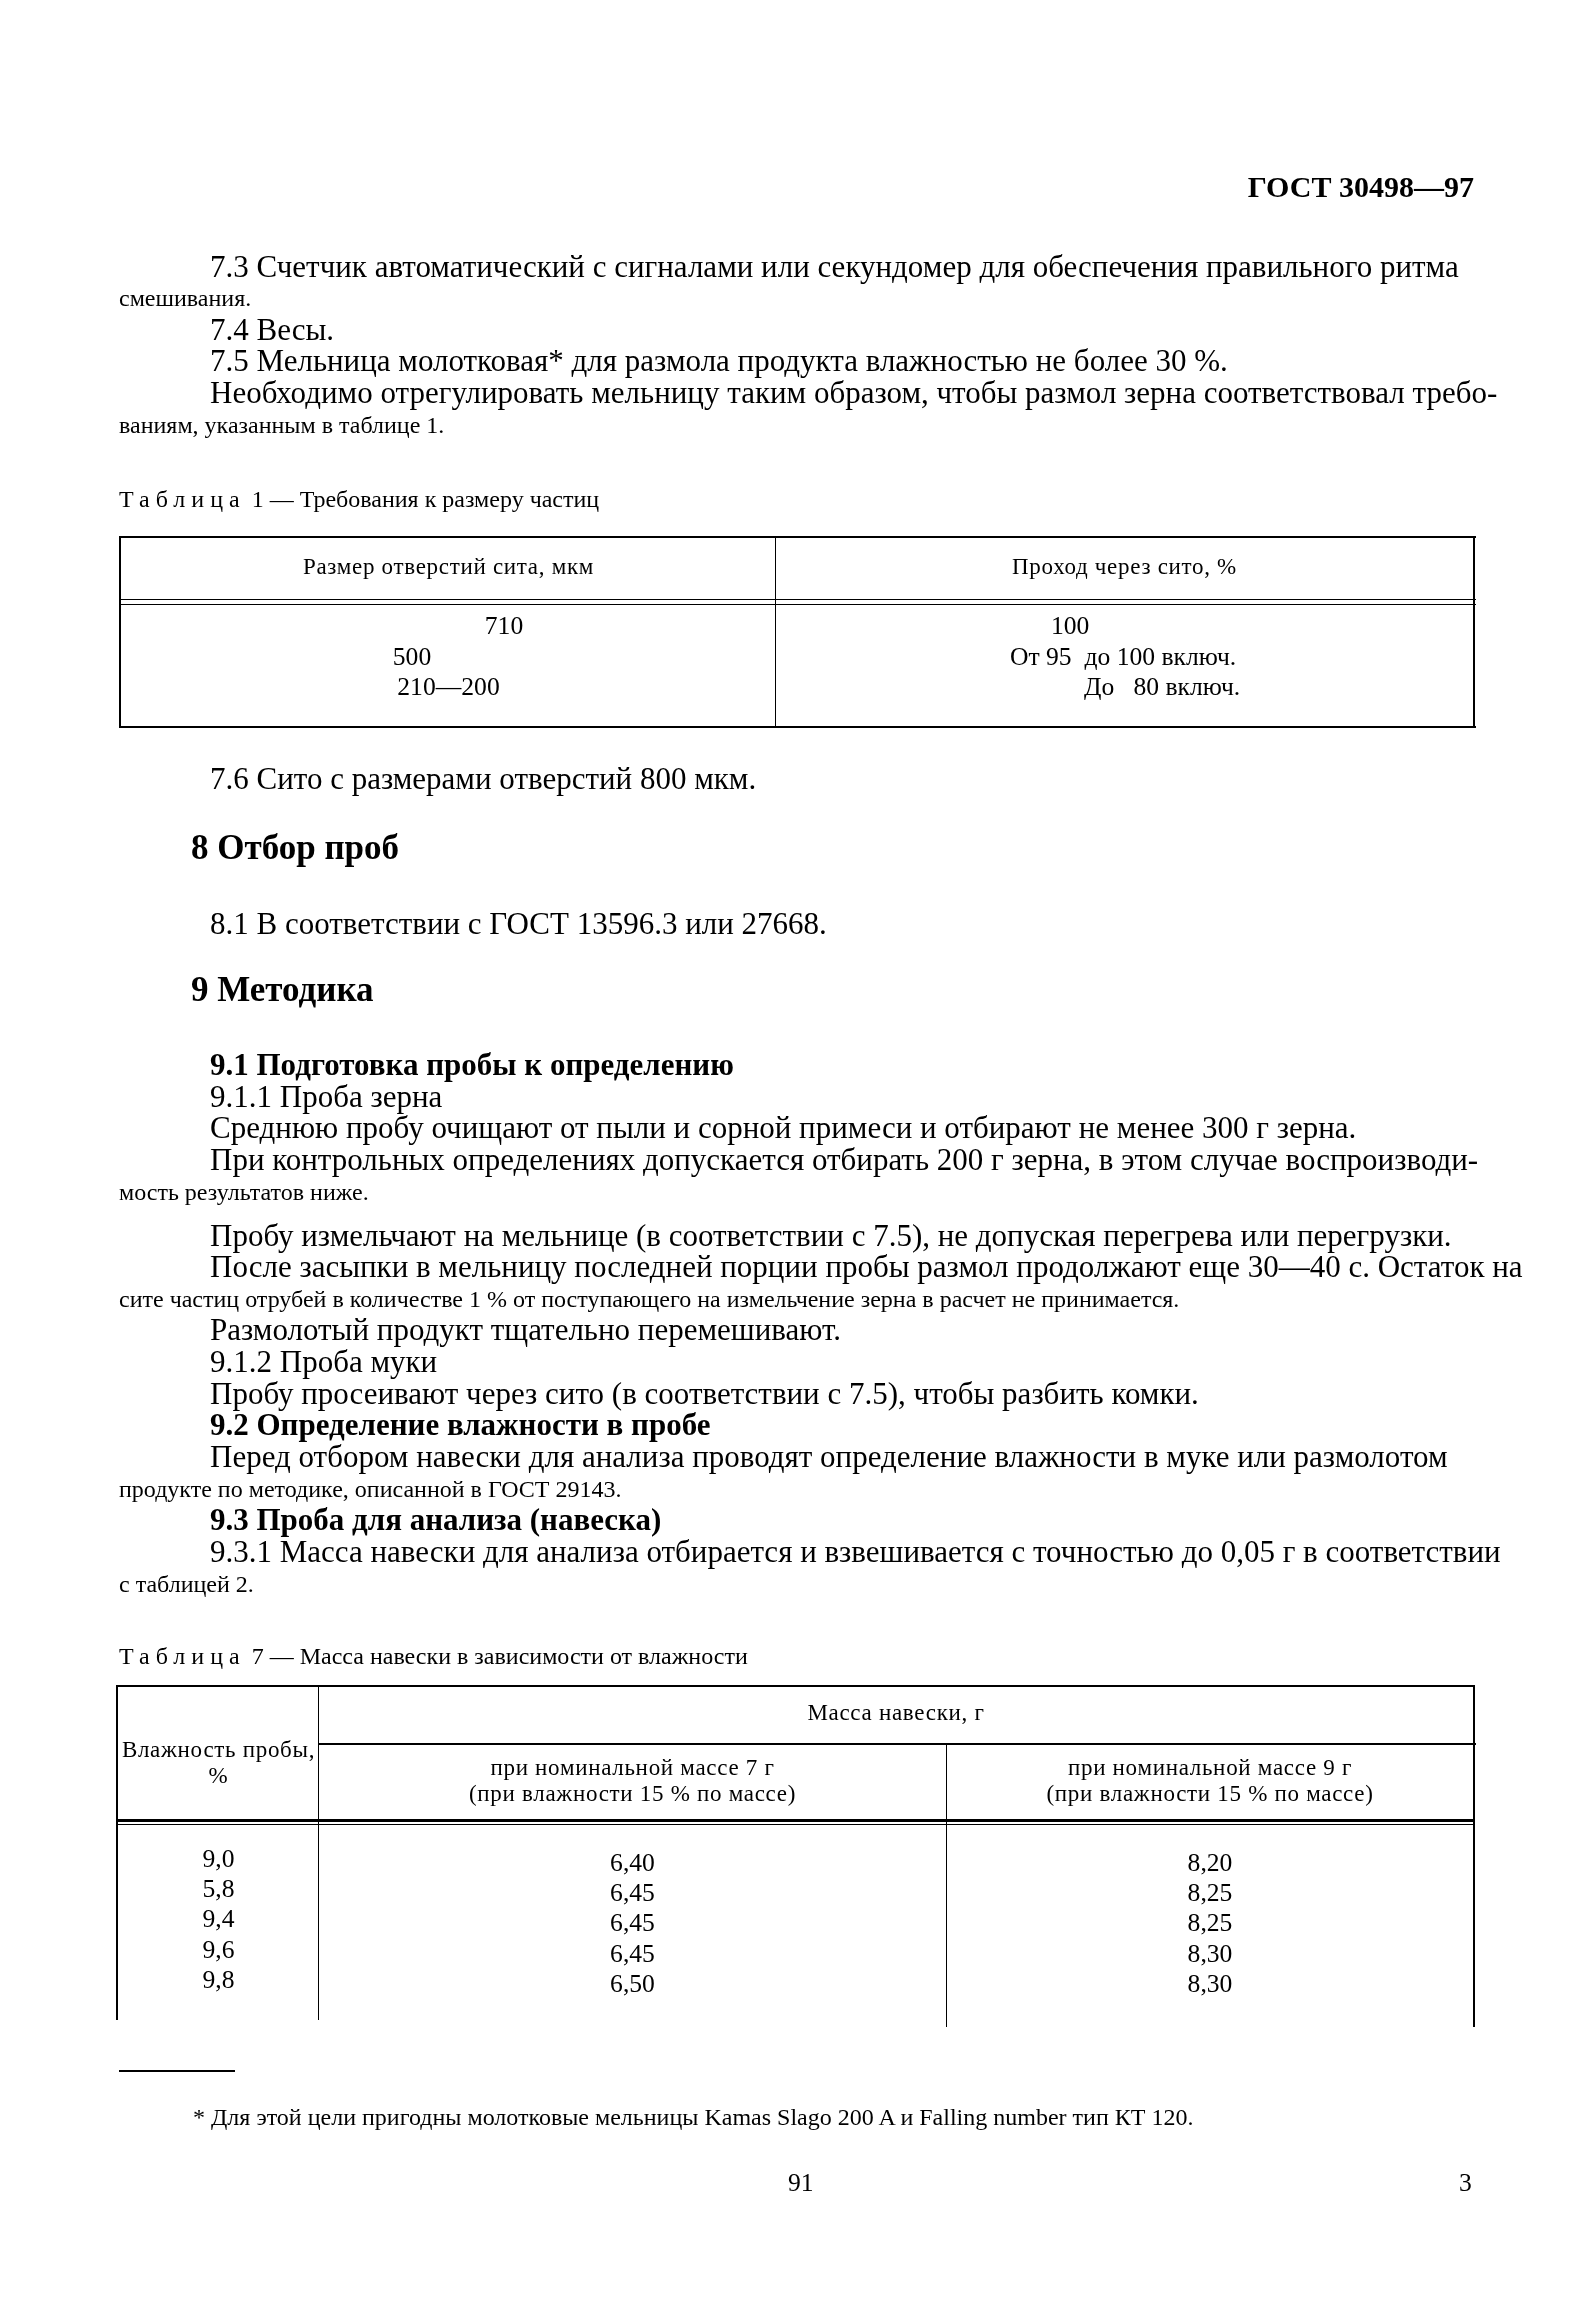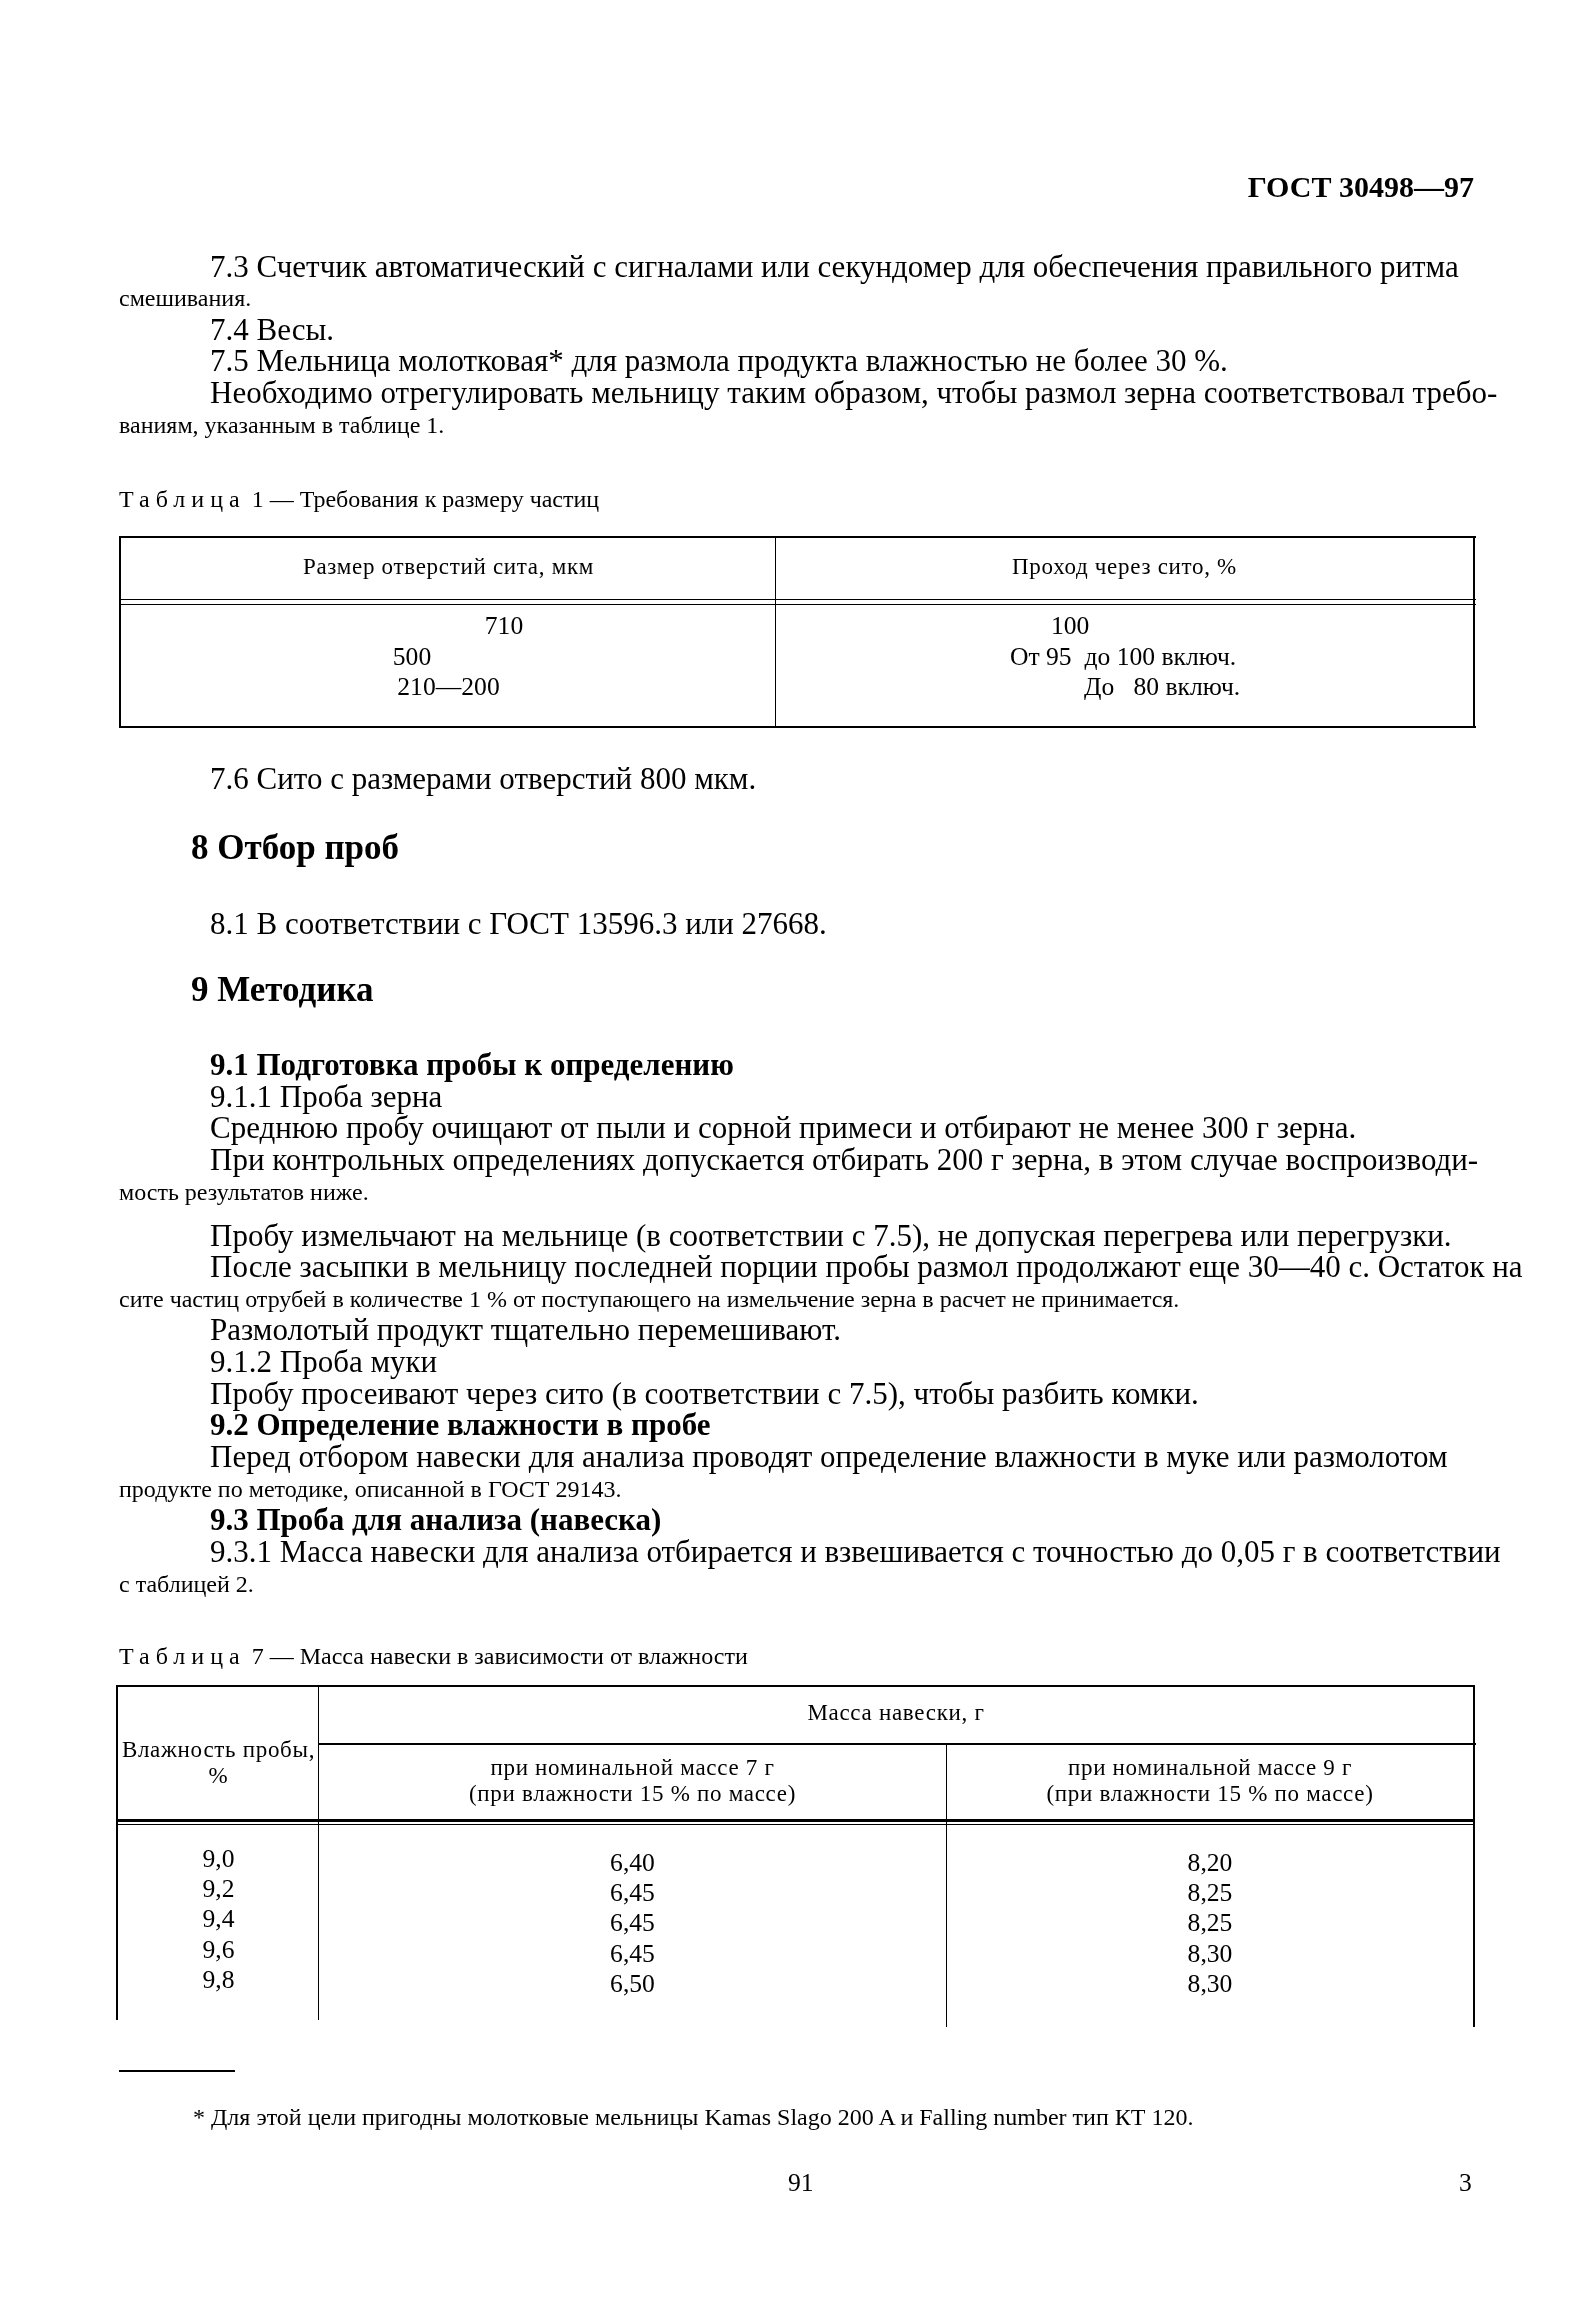--- a/index.html
+++ b/index.html
@@ -97,21 +97,21 @@
   <div class="line" style="left:116px; top:1824px; width:1359px; height:1.3px;"></div>
 
   <div class="cell" style="left:119px; width:199px; top:1737px;">Влажность пробы, %</div>
   <div class="cell" style="left:319px; width:1154px; top:1700px;">Масса навески, г</div>
   <div class="cell" style="left:319px; width:627px; top:1755px;">при номинальной массе 7 г</div>
   <div class="cell" style="left:319px; width:627px; top:1781px;">(при влажности 15 % по массе)</div>
   <div class="cell" style="left:947px; width:526px; top:1755px;">при номинальной массе 9 г</div>
   <div class="cell" style="left:947px; width:526px; top:1781px;">(при влажности 15 % по массе)</div>
 
   <div class="cellnum" style="left:119px; width:199px; top:1844px;">9,0</div>
-  <div class="cellnum" style="left:119px; width:199px; top:1874px;">9,2</div>
+  <div class="cellnum" style="left:119px; width:199px; top:1874px;">5,8</div>
   <div class="cellnum" style="left:119px; width:199px; top:1904px;">9,4</div>
   <div class="cellnum" style="left:119px; width:199px; top:1935px;">9,6</div>
   <div class="cellnum" style="left:119px; width:199px; top:1965px;">9,8</div>
 
   <div class="cellnum" style="left:319px; width:627px; top:1848px;">6,40</div>
   <div class="cellnum" style="left:319px; width:627px; top:1878px;">6,45</div>
   <div class="cellnum" style="left:319px; width:627px; top:1908px;">6,45</div>
   <div class="cellnum" style="left:319px; width:627px; top:1939px;">6,45</div>
   <div class="cellnum" style="left:319px; width:627px; top:1969px;">6,50</div>
 

